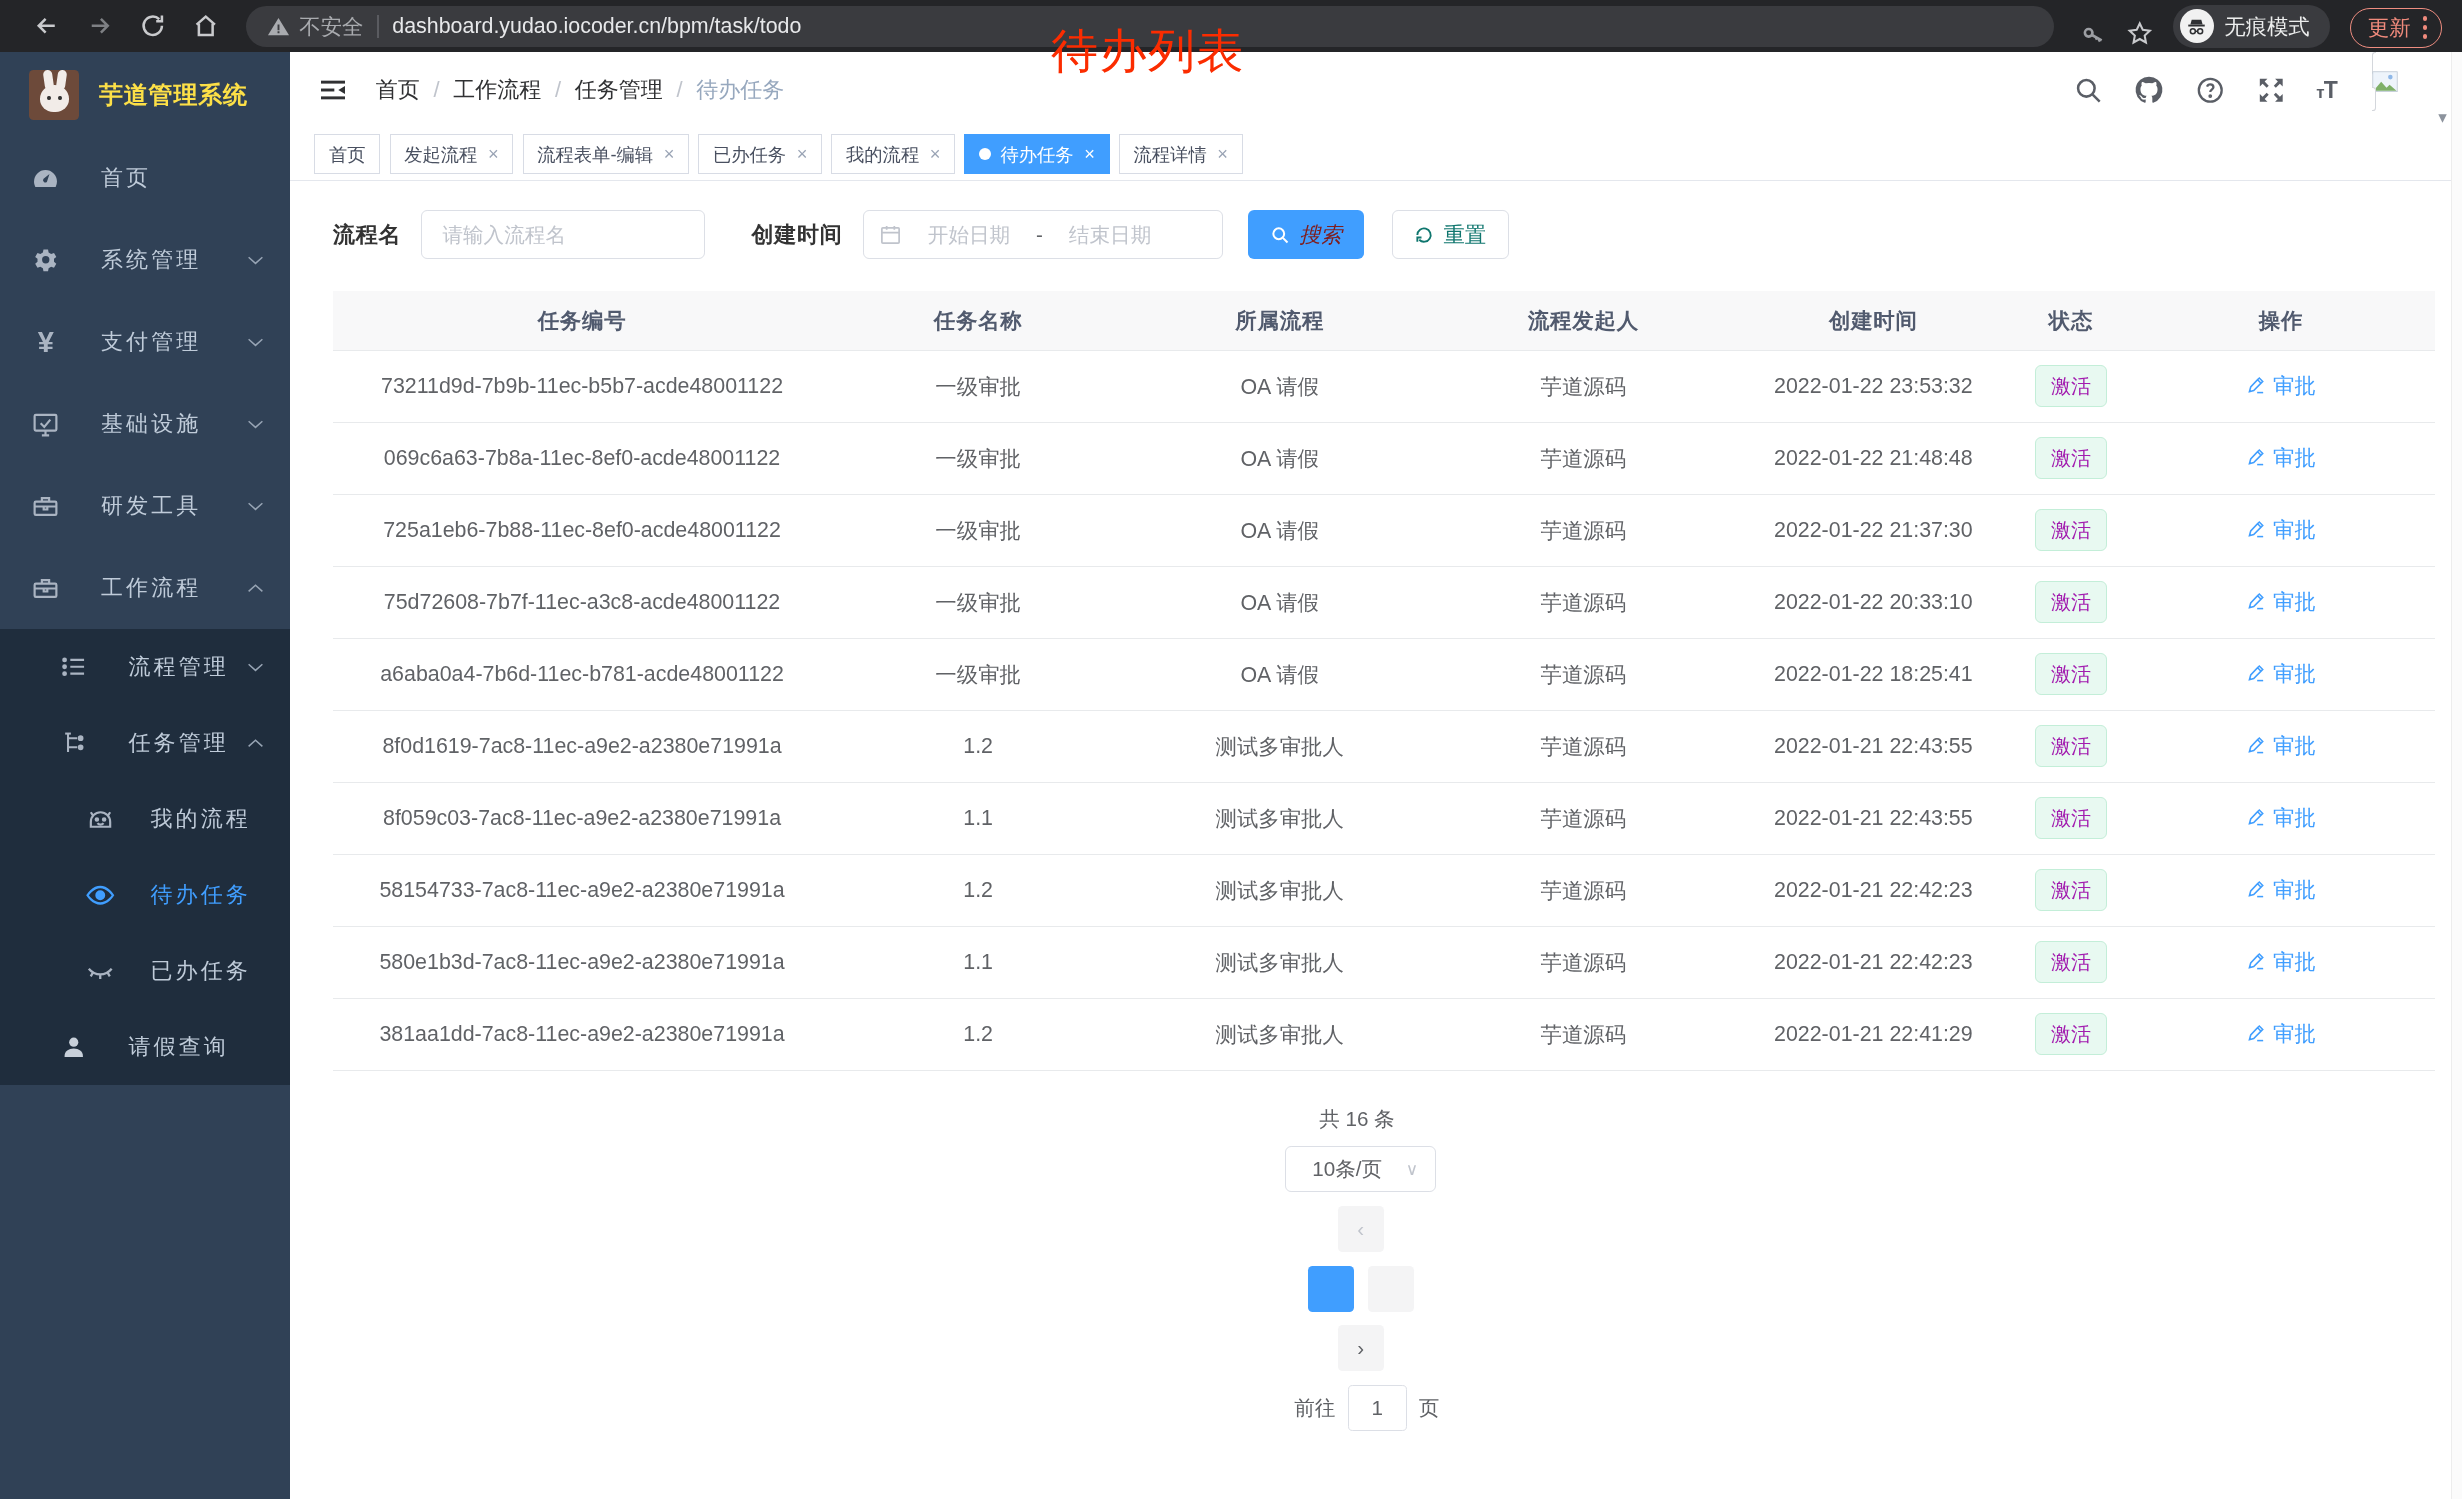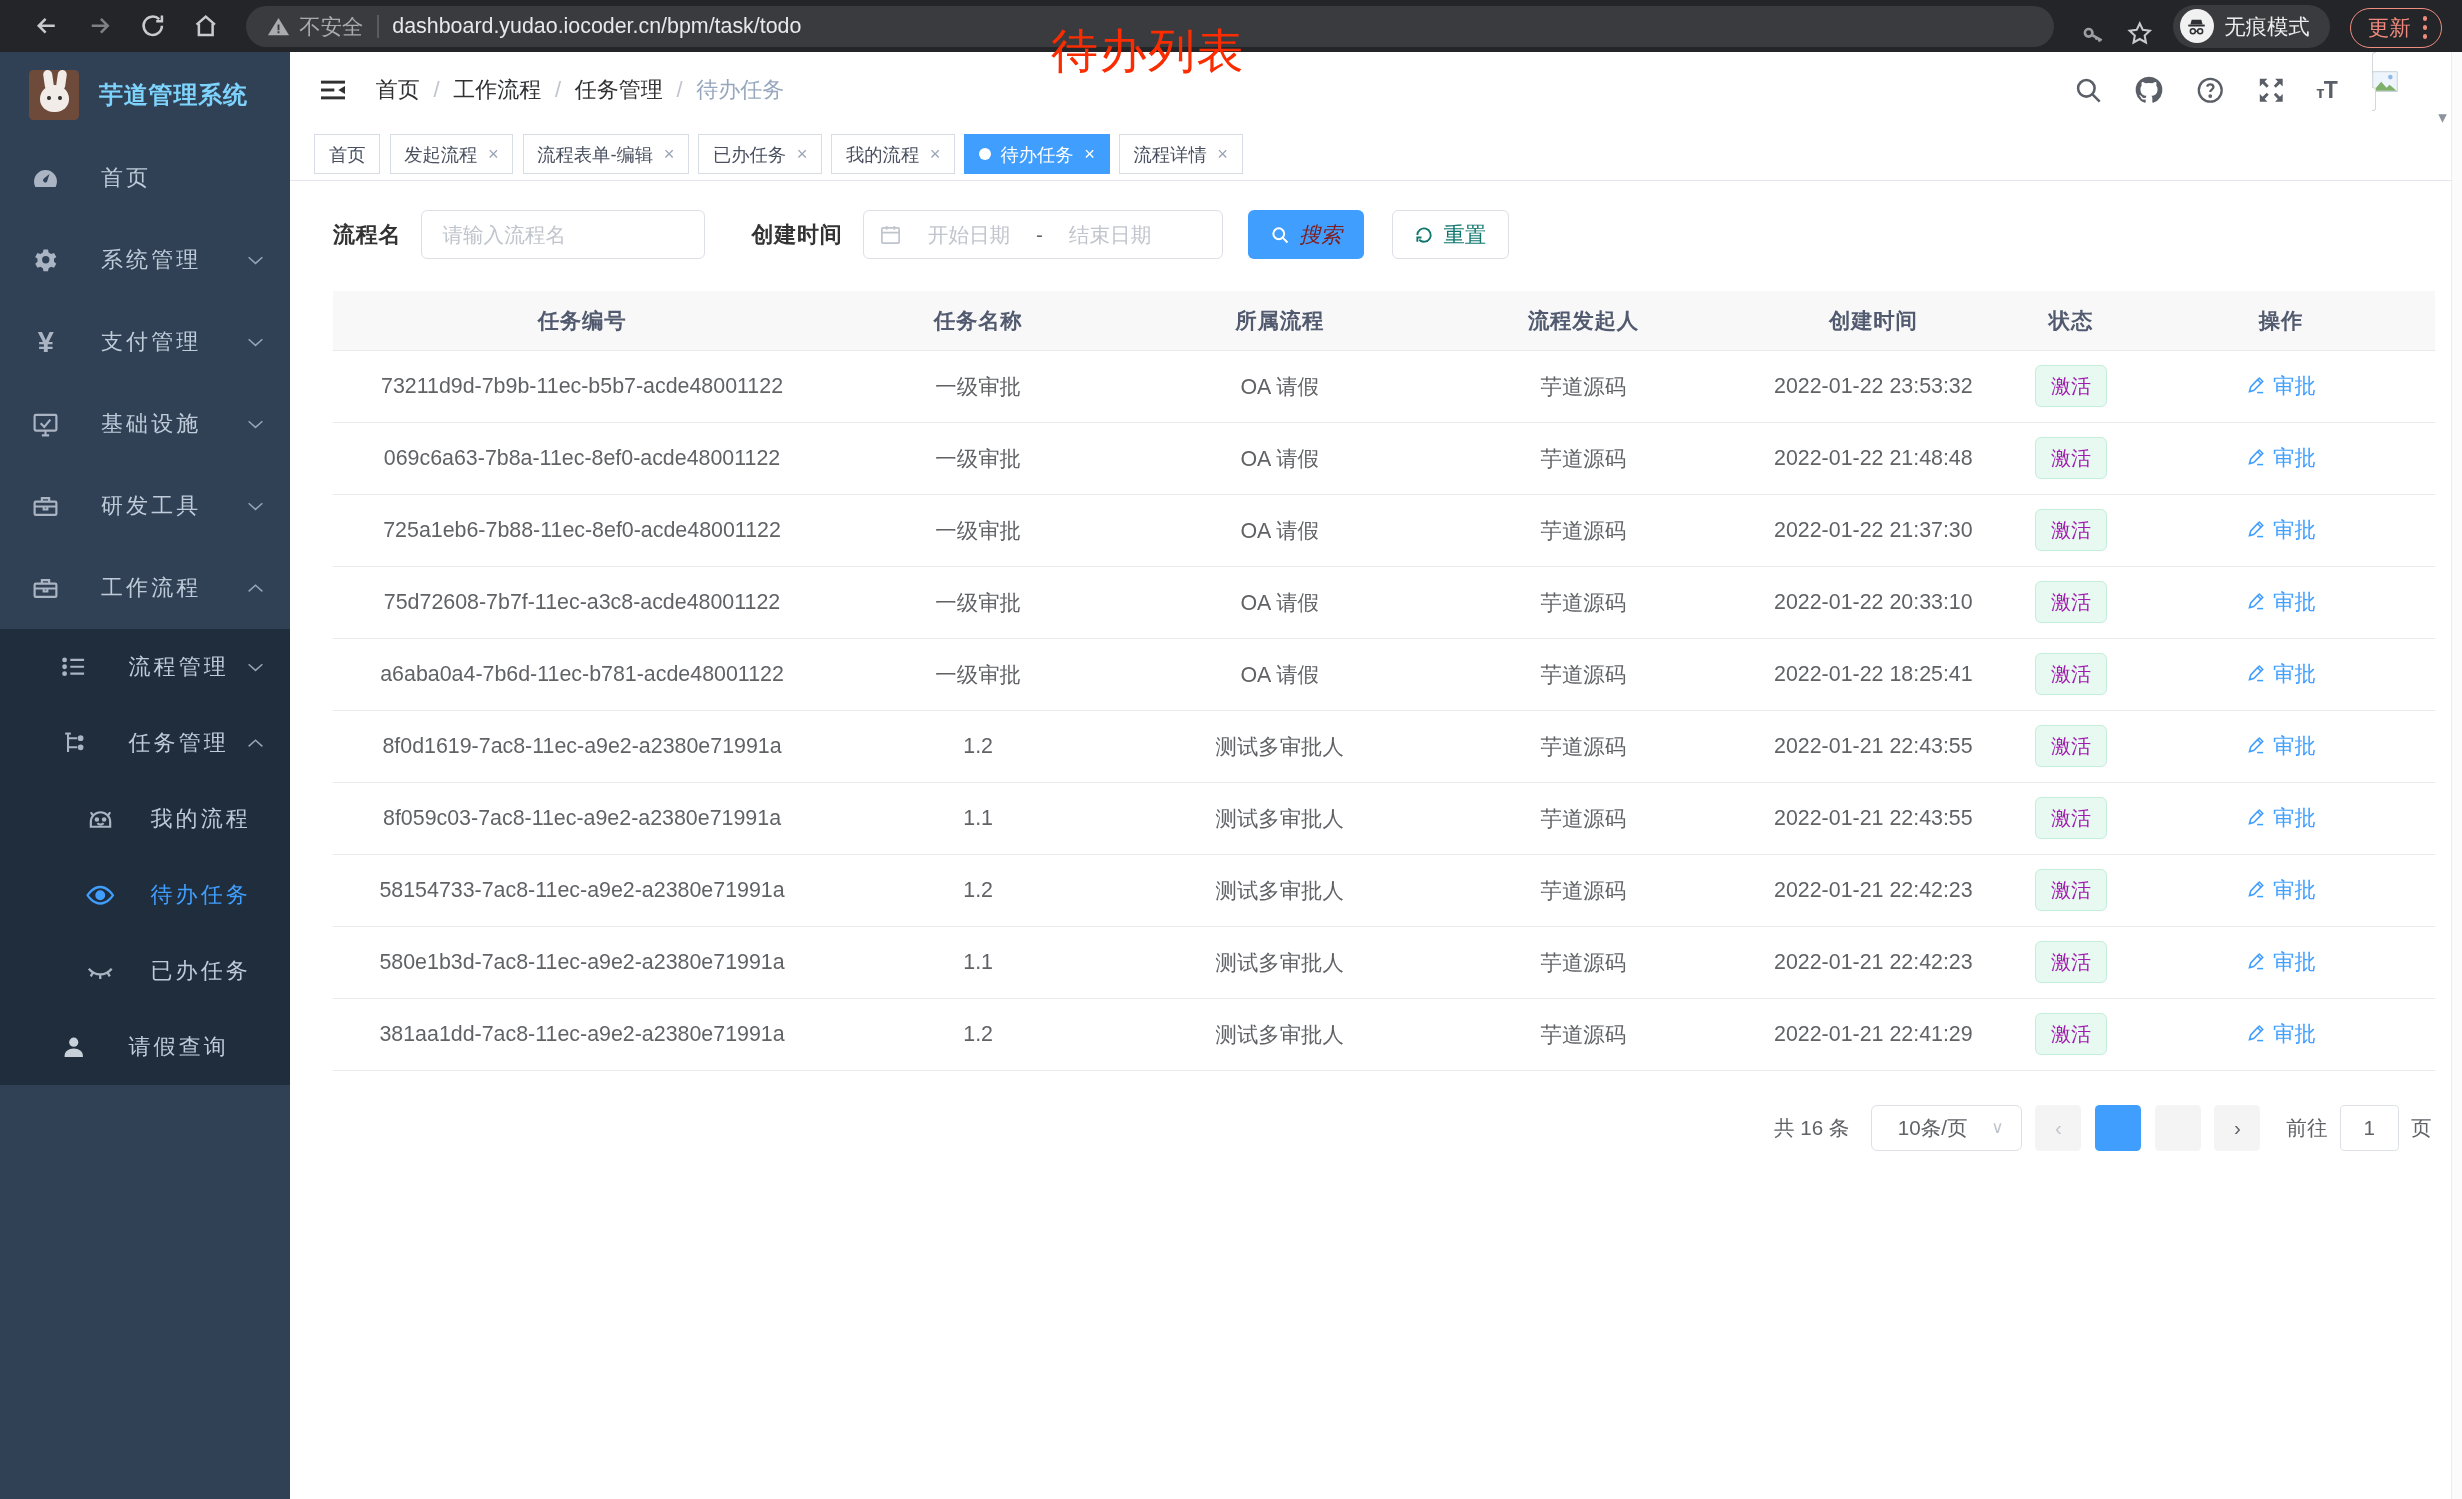--- a/index.html
+++ b/index.html
@@ -36,21 +36,21 @@
   
   .sidebar { width:290px; background:#304156; color:#bfcbd9; flex:0 0 auto; overflow:hidden; }
   .logo-row { height:85px; display:flex; align-items:center; padding-left:29px; gap:20px; }
   .logo-img { width:50px; height:50px; border-radius:4.6px; background:#6d4a3a; position:relative; overflow:hidden; flex:0 0 auto;}
   .logo-img .head { position:absolute; left:10.7px; top:15.3px; width:29px; height:27.5px; background:#f2ece8; border-radius:50% 50% 46% 46%; }
   .logo-img .ear { position:absolute; width:9.2px; height:20px; background:#f2ece8; border-radius:4.6px; top:0px; }
   .logo-img .e1 { left:15.3px; transform:rotate(-8deg); }
   .logo-img .e2 { left:27.5px; transform:rotate(8deg); }
   .logo-img .eye { position:absolute; width:3.8px; height:4.6px; background:#333; border-radius:50%; top:26px; }
   .logo-img .y1 { left:18.3px; } .logo-img .y2 { left:29px; }
-  .logo-title { color:#7dd3fc; font-size:24px; font-weight:700; letter-spacing:0.8px; }
+  .logo-title { color:#fde047; font-size:24px; font-weight:700; letter-spacing:0.8px; }
 
   .menu-item { height:82px; display:flex; align-items:center; padding:0 26px 0 30.5px; font-size:22px;
     color:#bfcbd9; cursor:pointer; }
   .menu-item .mi-icon { width:30.5px; display:flex; justify-content:center; color:#aab4c2; flex:0 0 auto; }
   .menu-item .mi-label { margin-left:40px; flex:1 1 auto; letter-spacing:3.1px; }
   .menu-item .mi-caret { color:#97a4b4; }
   .submenu { background:#1f2d3d; }
   .submenu .menu-item { height:76px; padding-left:58px; }
   .submenu .menu-item.lvl2 { padding-left:85px; }
   .submenu .menu-item.lvl2 .mi-label { margin-left:35px; }
@@ -107,21 +107,21 @@
   thead th { background:#f8f8f9; color:#515a6e; font-weight:700; font-size:21.4px; height:59px;
     text-align:center; border-bottom:1.5px solid #e8eaec; letter-spacing:0.8px; }
   tbody td { height:72px; text-align:center; font-size:21.4px; color:#606266;
     border-bottom:1.5px solid #e8eaec; overflow:hidden; white-space:nowrap; }
   .status-badge { display:inline-block; background:#e8f9f1; border:1.5px solid #c3eed8; color:#a21caf;
     font-size:20px; padding:6.1px 15.3px; border-radius:6.1px; }
   .op-link { color:#409eff; display:inline-flex; align-items:center; gap:6.1px; cursor:pointer; font-size:21.4px; }
 
   
   .pagination { display:flex; align-items:center; justify-content:flex-end; gap:13.7px;
-    margin:34px 30.5px 0 0; font-size:20.6px; color:#606266; }
+    margin:34px 30.5px 0 0; font-size:20.6px; color:#606266;flex-direction:column; }
   .pg-total { margin-right:7.6px; }
   .pg-size { width:151px; height:46px; border:1.5px solid #dcdfe6; border-radius:6.1px; display:flex;
     align-items:center; justify-content:space-between; padding:0 17px 0 26px; color:#606266; }
   .pg-size .caret { color:#c0c4cc; font-size:17px; }
   .pg-btn { min-width:46px; height:46px; border-radius:4.6px; background:#f4f4f5; color:#606266;
     display:flex; align-items:center; justify-content:center; font-size:20.6px; cursor:pointer; }
   .pg-btn.disabled { color:#c0c4cc; }
   .pg-page { min-width:46px; height:46px; border-radius:4.6px; background:#f4f4f5; color:#606266;
     display:flex; align-items:center; justify-content:center; font-size:20.6px; font-weight:700; cursor:pointer; }
   .pg-page.active { background:#409eff; color:#fff; }

